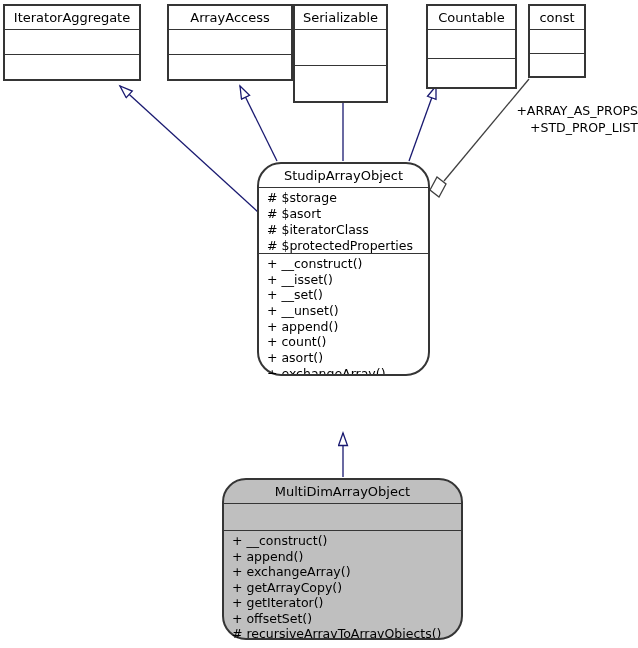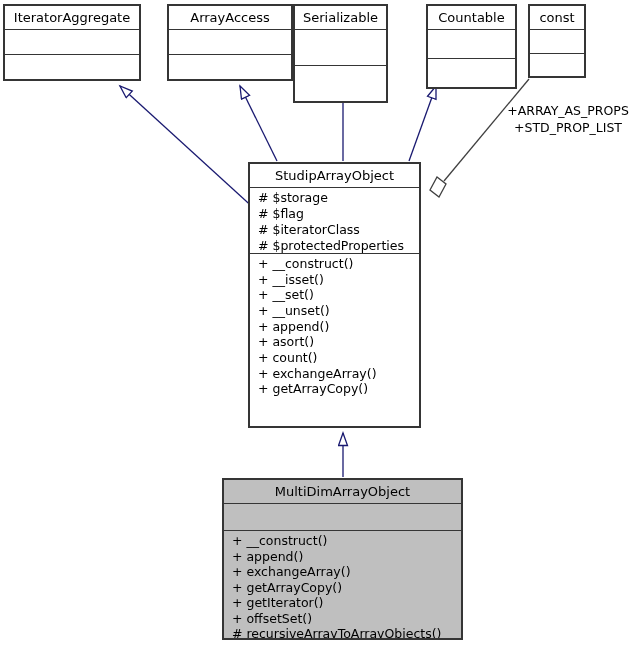--- a/index.html
+++ b/index.html
@@ -78,21 +78,21 @@
     flex: 1 1 auto;
   }
   .child-box .cmp.methods .mline {
     line-height: 15.55px;
   }
   #agg-label {
     position: absolute;
     left: 498px;
     top: 102px;
     width: 140px;
-    text-align: center;
+    text-align: right;
     font-size: 12.5px;
     line-height: 17px;
     white-space: nowrap;
   }
 </style>
 </head>
 <body>
 
 <div id="canvas">
 
@@ -139,42 +139,42 @@
     <div class="cmp title">const</div>
     <div class="cmp empty"></div>
     <div class="cmp empty"></div>
   </div>
 
   <div id="agg-label">
     <div>+ARRAY_AS_PROPS</div>
     <div>+STD_PROP_LIST</div>
   </div>
 
-  <div class="uml-box parent-box" style="left:248px; top:162px; width:173px; height:266px;">
+  <div class="uml-box parent-box" style="left:257px; top:162px; width:173px; height:214px;border-radius:24px;">
     <div class="cmp title">StudipArrayObject</div>
     <div class="cmp members attrs">
       <div class="mline"># $storage</div>
-      <div class="mline"># $flag</div>
+      <div class="mline"># $asort</div>
       <div class="mline"># $iteratorClass</div>
       <div class="mline"># $protectedProperties</div>
     </div>
     <div class="cmp members methods">
       <div class="mline">+ __construct()</div>
       <div class="mline">+ __isset()</div>
       <div class="mline">+ __set()</div>
       <div class="mline">+ __unset()</div>
       <div class="mline">+ append()</div>
+      <div class="mline">+ count()</div>
       <div class="mline">+ asort()</div>
-      <div class="mline">+ count()</div>
       <div class="mline">+ exchangeArray()</div>
       <div class="mline">+ getArrayCopy()</div>
     </div>
   </div>
 
-  <div class="uml-box child-box selected" style="left:222px; top:478px; width:241px; height:162px;">
+  <div class="uml-box child-box selected" style="left:222px; top:478px; width:241px; height:162px;border-radius:24px;">
     <div class="cmp title">MultiDimArrayObject</div>
     <div class="cmp empty"></div>
     <div class="cmp members methods">
       <div class="mline">+ __construct()</div>
       <div class="mline">+ append()</div>
       <div class="mline">+ exchangeArray()</div>
       <div class="mline">+ getArrayCopy()</div>
       <div class="mline">+ getIterator()</div>
       <div class="mline">+ offsetSet()</div>
       <div class="mline"># recursiveArrayToArrayObjects()</div>

